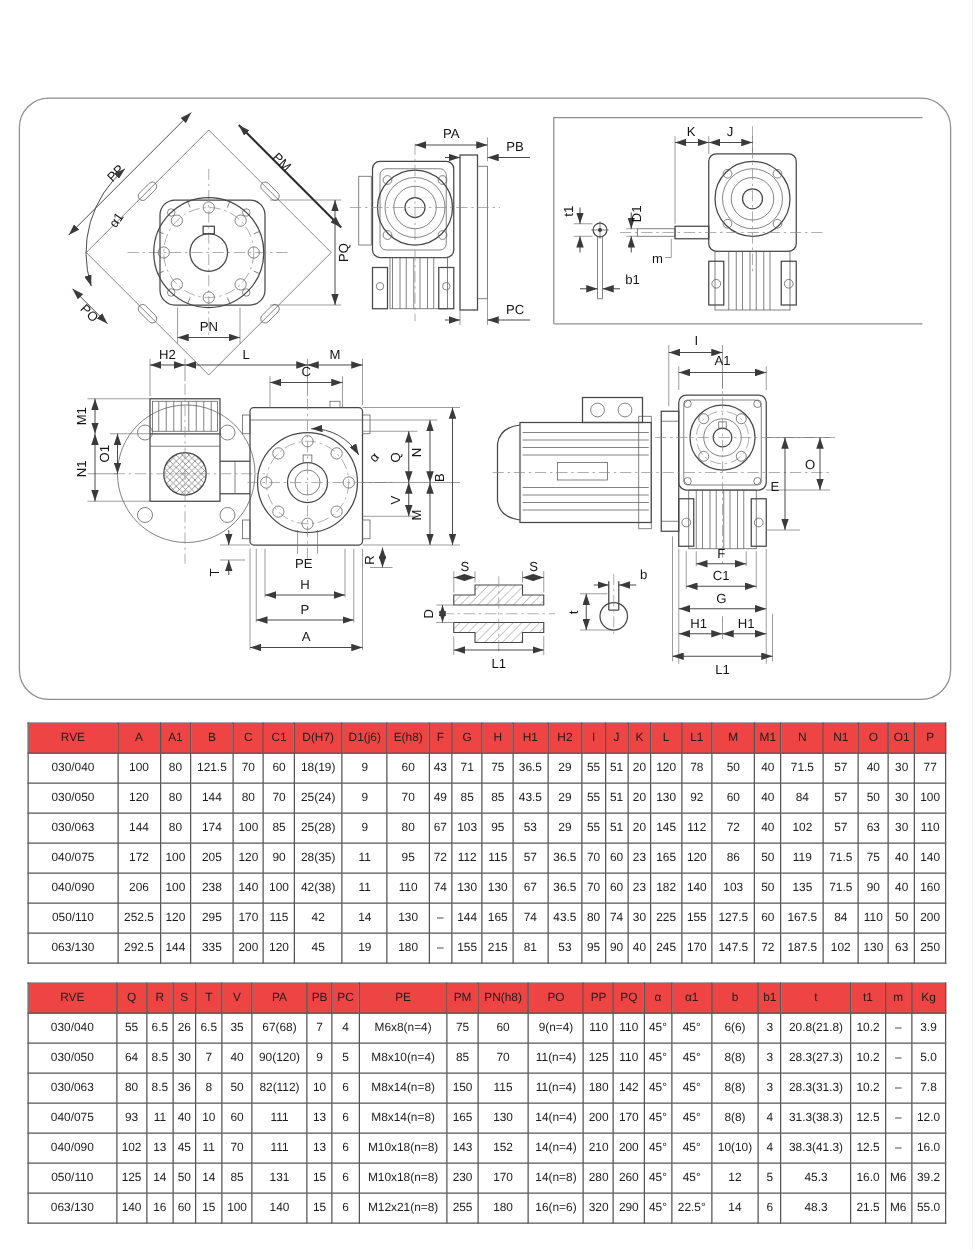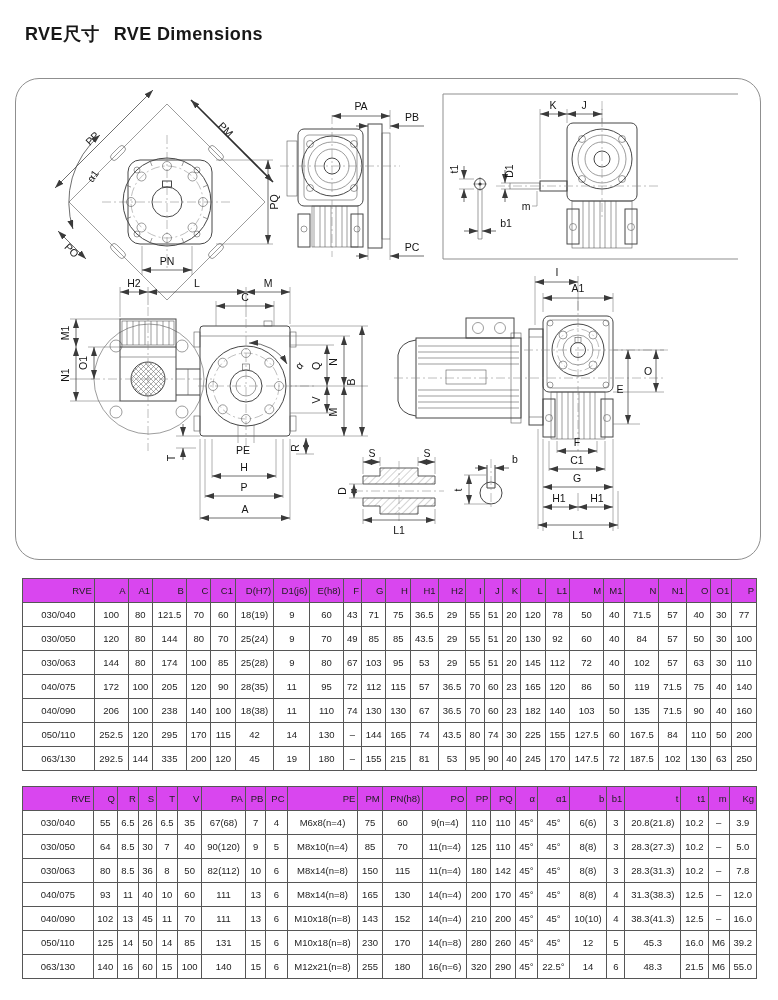--- a/index.html
+++ b/index.html
@@ -15,31 +15,28 @@
   .dm {fill:none;stroke:#3f3f3f;stroke-width:.75;}
   .dmB{fill:none;stroke:#2e2e2e;stroke-width:1.6;}
   .ext{fill:none;stroke:#6f6f6f;stroke-width:.55;}
   .cl {fill:none;stroke:#8a8a8a;stroke-width:.55;stroke-dasharray:9 3 2 3;}
   .frm{fill:none;stroke:#8f8f8f;stroke-width:1;}
   .lb {font-family:"Liberation Sans",sans-serif;font-size:10.5px;fill:#141414;text-anchor:middle;}
 
   table{position:absolute;left:22px;width:735px;border-collapse:collapse;border:1.5px solid #3e3e3e;font-size:9.5px;background:#fff;}
   #t1{top:578px;} #t2{top:786px;}
   th,td{border:1px solid #565656;text-align:center;vertical-align:middle;height:23px;padding:0 2px;color:#1d1d1d;font-weight:normal;white-space:nowrap;}
-  th{background:#d946ef;text-align:right;}
+  th{background:#ef4444;}
   td:first-child,th:first-child{min-width:56px;}
 </style>
 </head>
 <body>
 
 <div class="page">
 
-  <div class="title">
-    <span class="cn">RVE尺寸</span><span>RVE Dimensions</span>
-  </div>
 
   <div class="panel">
   <svg class="drw" viewBox="0 0 744 480">
     <defs>
       <marker id="me" markerWidth="9" markerHeight="6" refX="9" refY="3" orient="auto" markerUnits="userSpaceOnUse">
             <path d="M0,0L9,3L0,6z" fill="#3a3a3a"></path>
           </marker>
       <marker id="ms" markerWidth="9" markerHeight="6" refX="0" refY="3" orient="auto" markerUnits="userSpaceOnUse">
             <path d="M9,0L0,3L9,6z" fill="#3a3a3a"></path>
           </marker>
@@ -598,21 +595,21 @@
           <td>40</td>
           <td>140</td>
         </tr>
         <tr>
           <td>040/090</td>
           <td>206</td>
           <td>100</td>
           <td>238</td>
           <td>140</td>
           <td>100</td>
-          <td>18(38)</td>
+          <td>42(38)</td>
           <td>11</td>
           <td>110</td>
           <td>74</td>
           <td>130</td>
           <td>130</td>
           <td>67</td>
           <td>36.5</td>
           <td>70</td>
           <td>60</td>
           <td>23</td>

